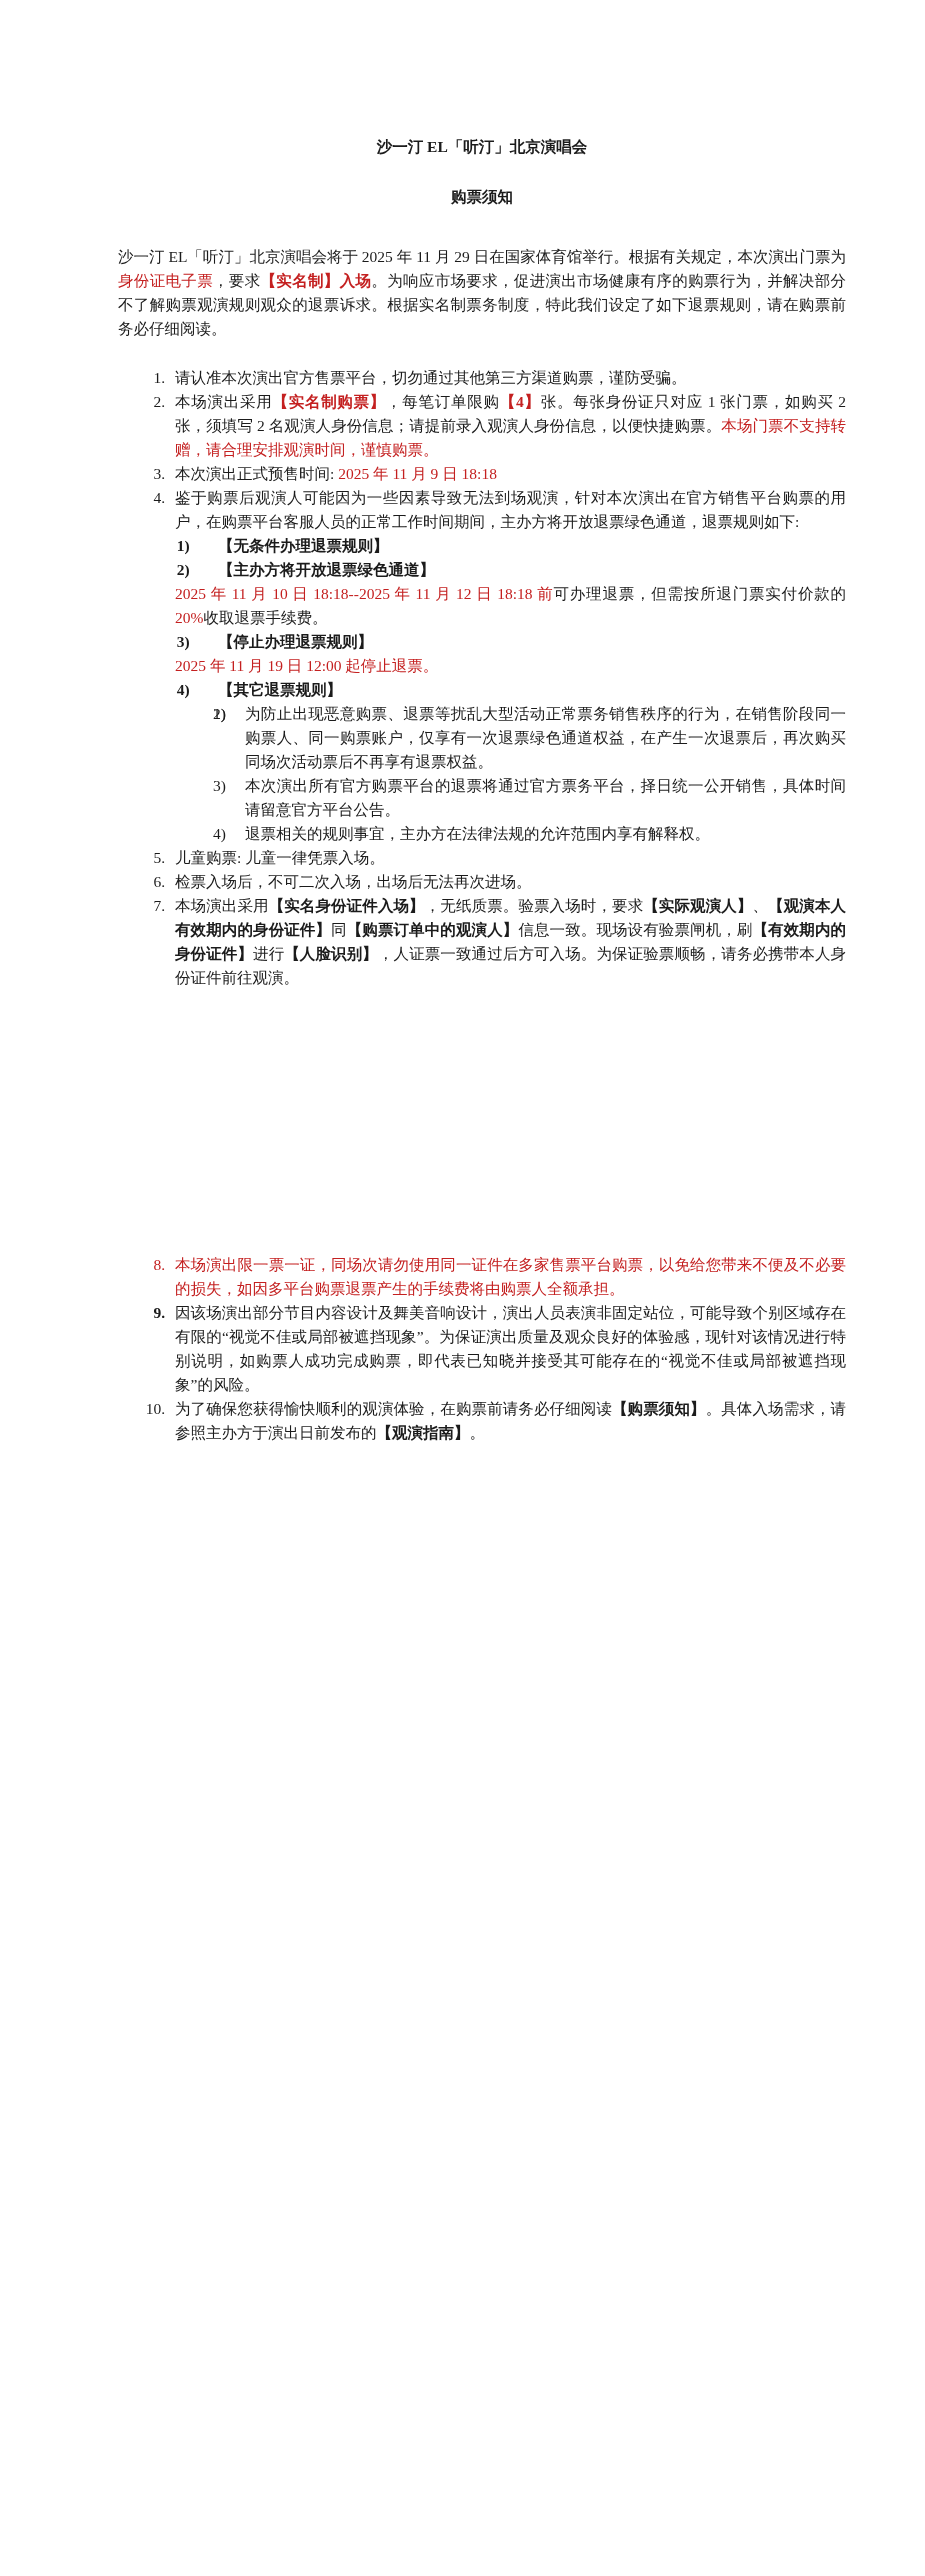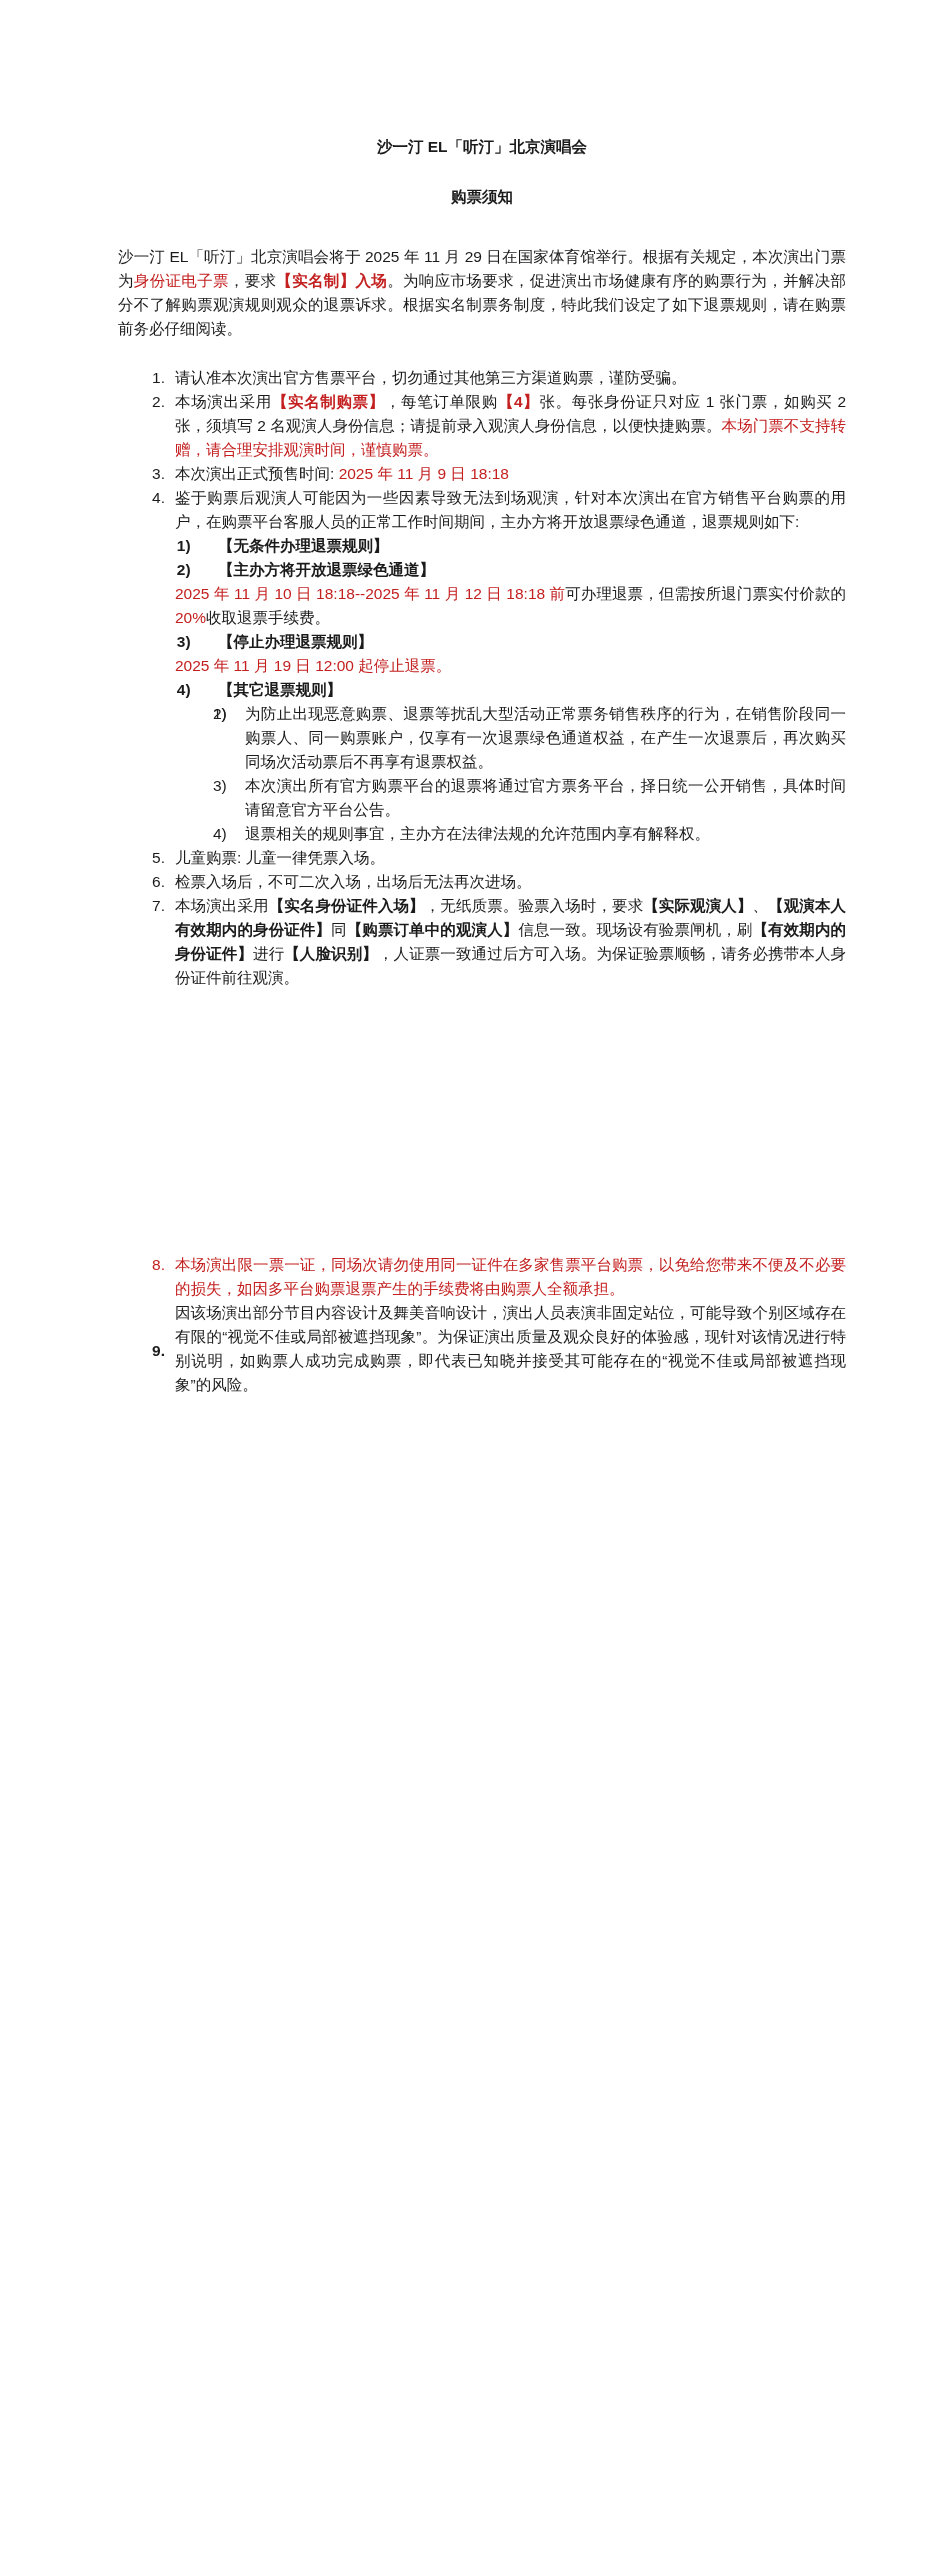--- a/index.html
+++ b/index.html
@@ -4,21 +4,21 @@
 <style>
   :root { --red: #c42020; --ink: #1b1b1b; }
   * { box-sizing: border-box; }
   html, body { margin: 0; padding: 0; background: #ffffff; }
   .page {
     position: relative;
     width: 906px;
     height: 2576px;
     background: #ffffff;
     overflow: hidden;
-    font-family: Liberation Sans, sans-serif;
+    font-family: Liberation Serif, serif;
     color: var(--ink);
   }
   .doc {
     position: absolute;
     left: 118px;
     top: 135px;
     width: 728px;
     font-size: 15.5px;
     line-height: 24px;
   }
@@ -56,21 +56,21 @@
   }
   .sub-num { position: absolute; left: 1.8px; top: 0; }
   .sub-body { text-align: justify; }
   .nested {
     position: relative;
     padding-left: 70px;
     text-align: justify;
   }
   .nested-num { position: absolute; left: 38px; top: 0; }
   .red { color: var(--red); }
-  .bold { font-weight: bold; margin-top: 38px; }
+  .bold { font-weight: bold; }
 </style>
 </head>
 <body>
 
 <div class="page">
   <div class="doc">
     <div class="title">沙一汀 EL「听汀」北京演唱会</div>
     <div class="subtitle">购票须知</div>
     <p class="intro"><span>沙一汀 EL「听汀」北京演唱会将于 2025 年 11 月 29 日在国家体育馆举行。根据有关规定，本次演出门票为</span><span class="red ">身份证电子票</span><span>，要求</span><span class="red bold">【实名制】入场</span><span>。为响应市场要求，促进演出市场健康有序的购票行为，并解决部分不了解购票观演规则观众的退票诉求。根据实名制票务制度，特此我们设定了如下退票规则，请在购票前务必仔细阅读。</span></p>
     <div class="list">
@@ -113,16 +113,20 @@
           <div class="item-text"><span>本场演出采用</span><span class="bold">【实名身份证件入场】</span><span>，无纸质票。验票入场时，要求</span><span class="bold">【实际观演人】</span><span>、</span><span class="bold">【观演本人有效期内的身份证件】</span><span>同</span><span class="bold">【购票订单中的观演人】</span><span>信息一致。现场设有验票闸机，刷</span><span class="bold">【有效期内的身份证件】</span><span>进行</span><span class="bold">【人脸识别】</span><span>，人证票一致通过后方可入场。为保证验票顺畅，请务必携带本人身份证件前往观演。</span></div>
         </div>
         <div class="item page-gap">
           <span class="num red">8.</span>
           <div class="item-text"><span class="red ">本场演出限一票一证，同场次请勿使用同一证件在多家售票平台购票，以免给您带来不便及不必要的损失，如因多平台购票退票产生的手续费将由购票人全额承担。</span></div>
         </div>
         <div class="item">
           <span class="num bold">9.</span>
           <div class="item-text"><span>因该场演出部分节目内容设计及舞美音响设计，演出人员表演非固定站位，可能导致个别区域存在有限的“视觉不佳或局部被遮挡现象”。为保证演出质量及观众良好的体验感，现针对该情况进行特别说明，如购票人成功完成购票，即代表已知晓并接受其可能存在的“视觉不佳或局部被遮挡现象”的风险。</span></div>
         </div>
+        <div class="item">
+          <span class="num">10.</span>
+          <div class="item-text"><span>为了确保您获得愉快顺利的观演体验，在购票前请务必仔细阅读</span><span class="bold">【购票须知】</span><span>。具体入场需求，请参照主办方于演出日前发布的</span><span class="bold">【观演指南】</span><span>。</span></div>
+        </div>
       </div>
   </div>
 </div>
 
 
 </body></html>

